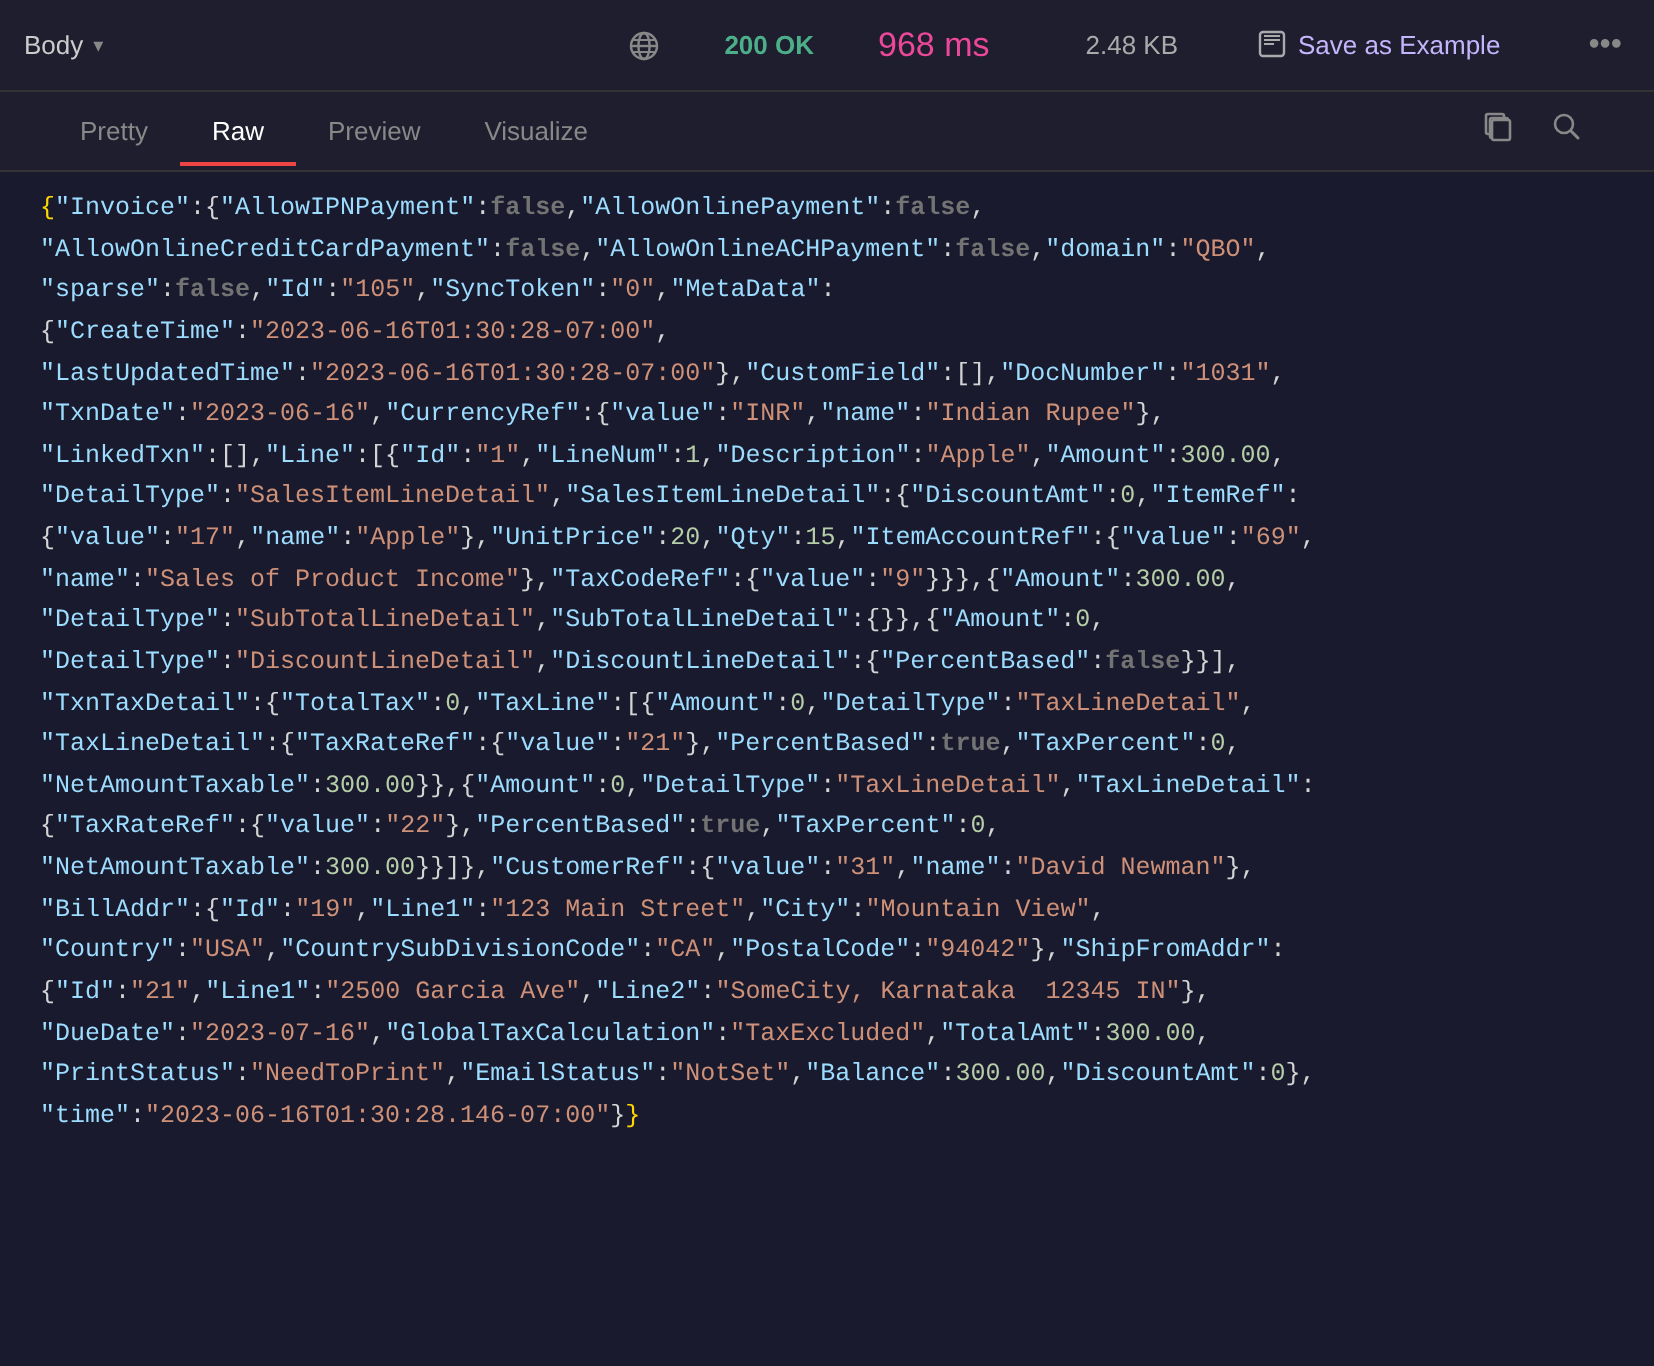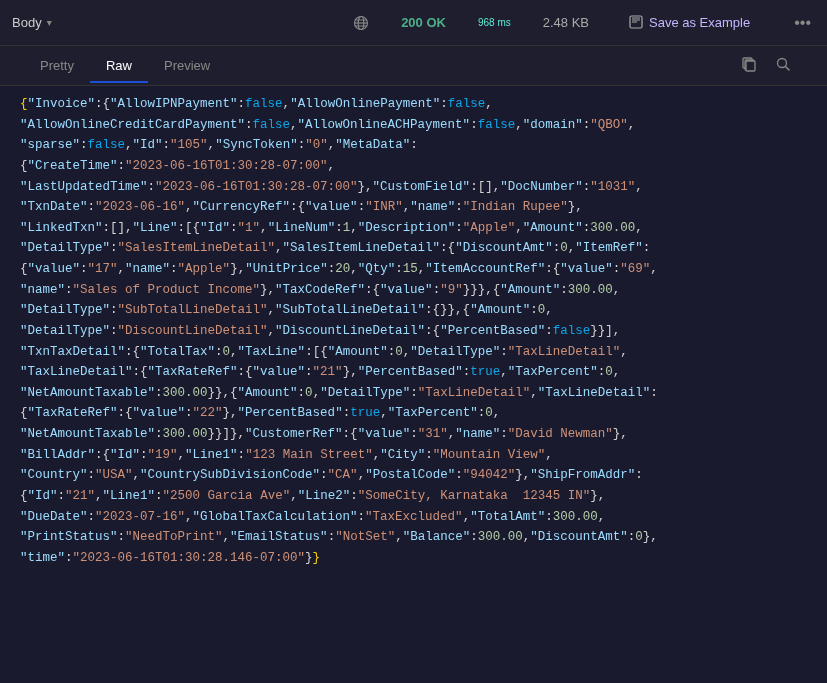--- a/index.html
+++ b/index.html
@@ -53,27 +53,28 @@
       align-items: center;
     }
 
     .status-200 {
       color: #4caf89;
       font-size: 13px;
       font-weight: 600;
     }
 
     .time-stat {
-      color: #5eead4;
-      font-size: 10px;
+      color: #ec4899;
+      font-size: 17px;
     }
 
     .size-stat {
       color: #aaa;
       font-size: 13px;
+      margin-left: 16px;
     }
 
     .save-example-btn {
       display: flex;
       align-items: flex-start;
       gap: 6px;
       background: none;
       border: none;
       color: #c4b5fd;
       font-size: 13px;
@@ -103,21 +104,21 @@
       padding: 8px 16px;
       font-size: 13px;
       color: #888;
       cursor: pointer;
       border-bottom: 2px solid transparent;
       margin-bottom: -1px;
     }
 
     .tab.active {
       color: #fff;
-      border-bottom: 2px solid #1d4ed8;
+      border-bottom: 2px solid #ef4444;
     }
 
     .tab-bar-spacer {
       flex: 1;
     }
 
     .tab-icons {
       display: flex;
       gap: 10px;
       align-items: center;
@@ -160,21 +161,21 @@
       line-height: 1.65;
       color: #d4d4d4;
       white-space: pre-wrap;
       word-break: break-all;
     }
 
     
     .j-key { color: #9cdcfe; }
     .j-str { color: #ce9178; }
     .j-num { color: #b5cea8; }
-    .j-bool { color: #0ea5e9; }
+    .j-bool { color: #737373; font-weight: bold; }
     .j-punct { color: #d4d4d4; }
 
     .bracket-open {
       color: #ffd700;
     }
   </style>
 </head>
 <body>
 
 <div class="top-bar">
@@ -206,20 +207,21 @@
       <span>Save as Example</span>
     </button>
     <span class="more-icon">•••</span>
   </div>
 </div>
 
 <div class="tab-bar">
   <div class="tab">Pretty</div>
   <div class="tab active">Raw</div>
   <div class="tab">Preview</div>
+  <div class="tab">Visualize</div>
   <div class="tab-bar-spacer"></div>
   <div class="tab-icons">
     <button class="tab-icon-btn" title="Copy">
       <svg width="16" height="16" viewBox="0 0 16 16" fill="none">
         <rect x="4" y="4" width="9" height="10" rx="1" stroke="#888" stroke-width="1.3"></rect>
         <path d="M3 3H11" stroke="none"></path>
         <rect x="2" y="2" width="9" height="10" rx="1" stroke="#888" stroke-width="1.3"></rect>
         <rect x="5" y="5" width="9" height="10" rx="1" fill="#1e1e2e" stroke="#888" stroke-width="1.3"></rect>
       </svg>
     </button>

